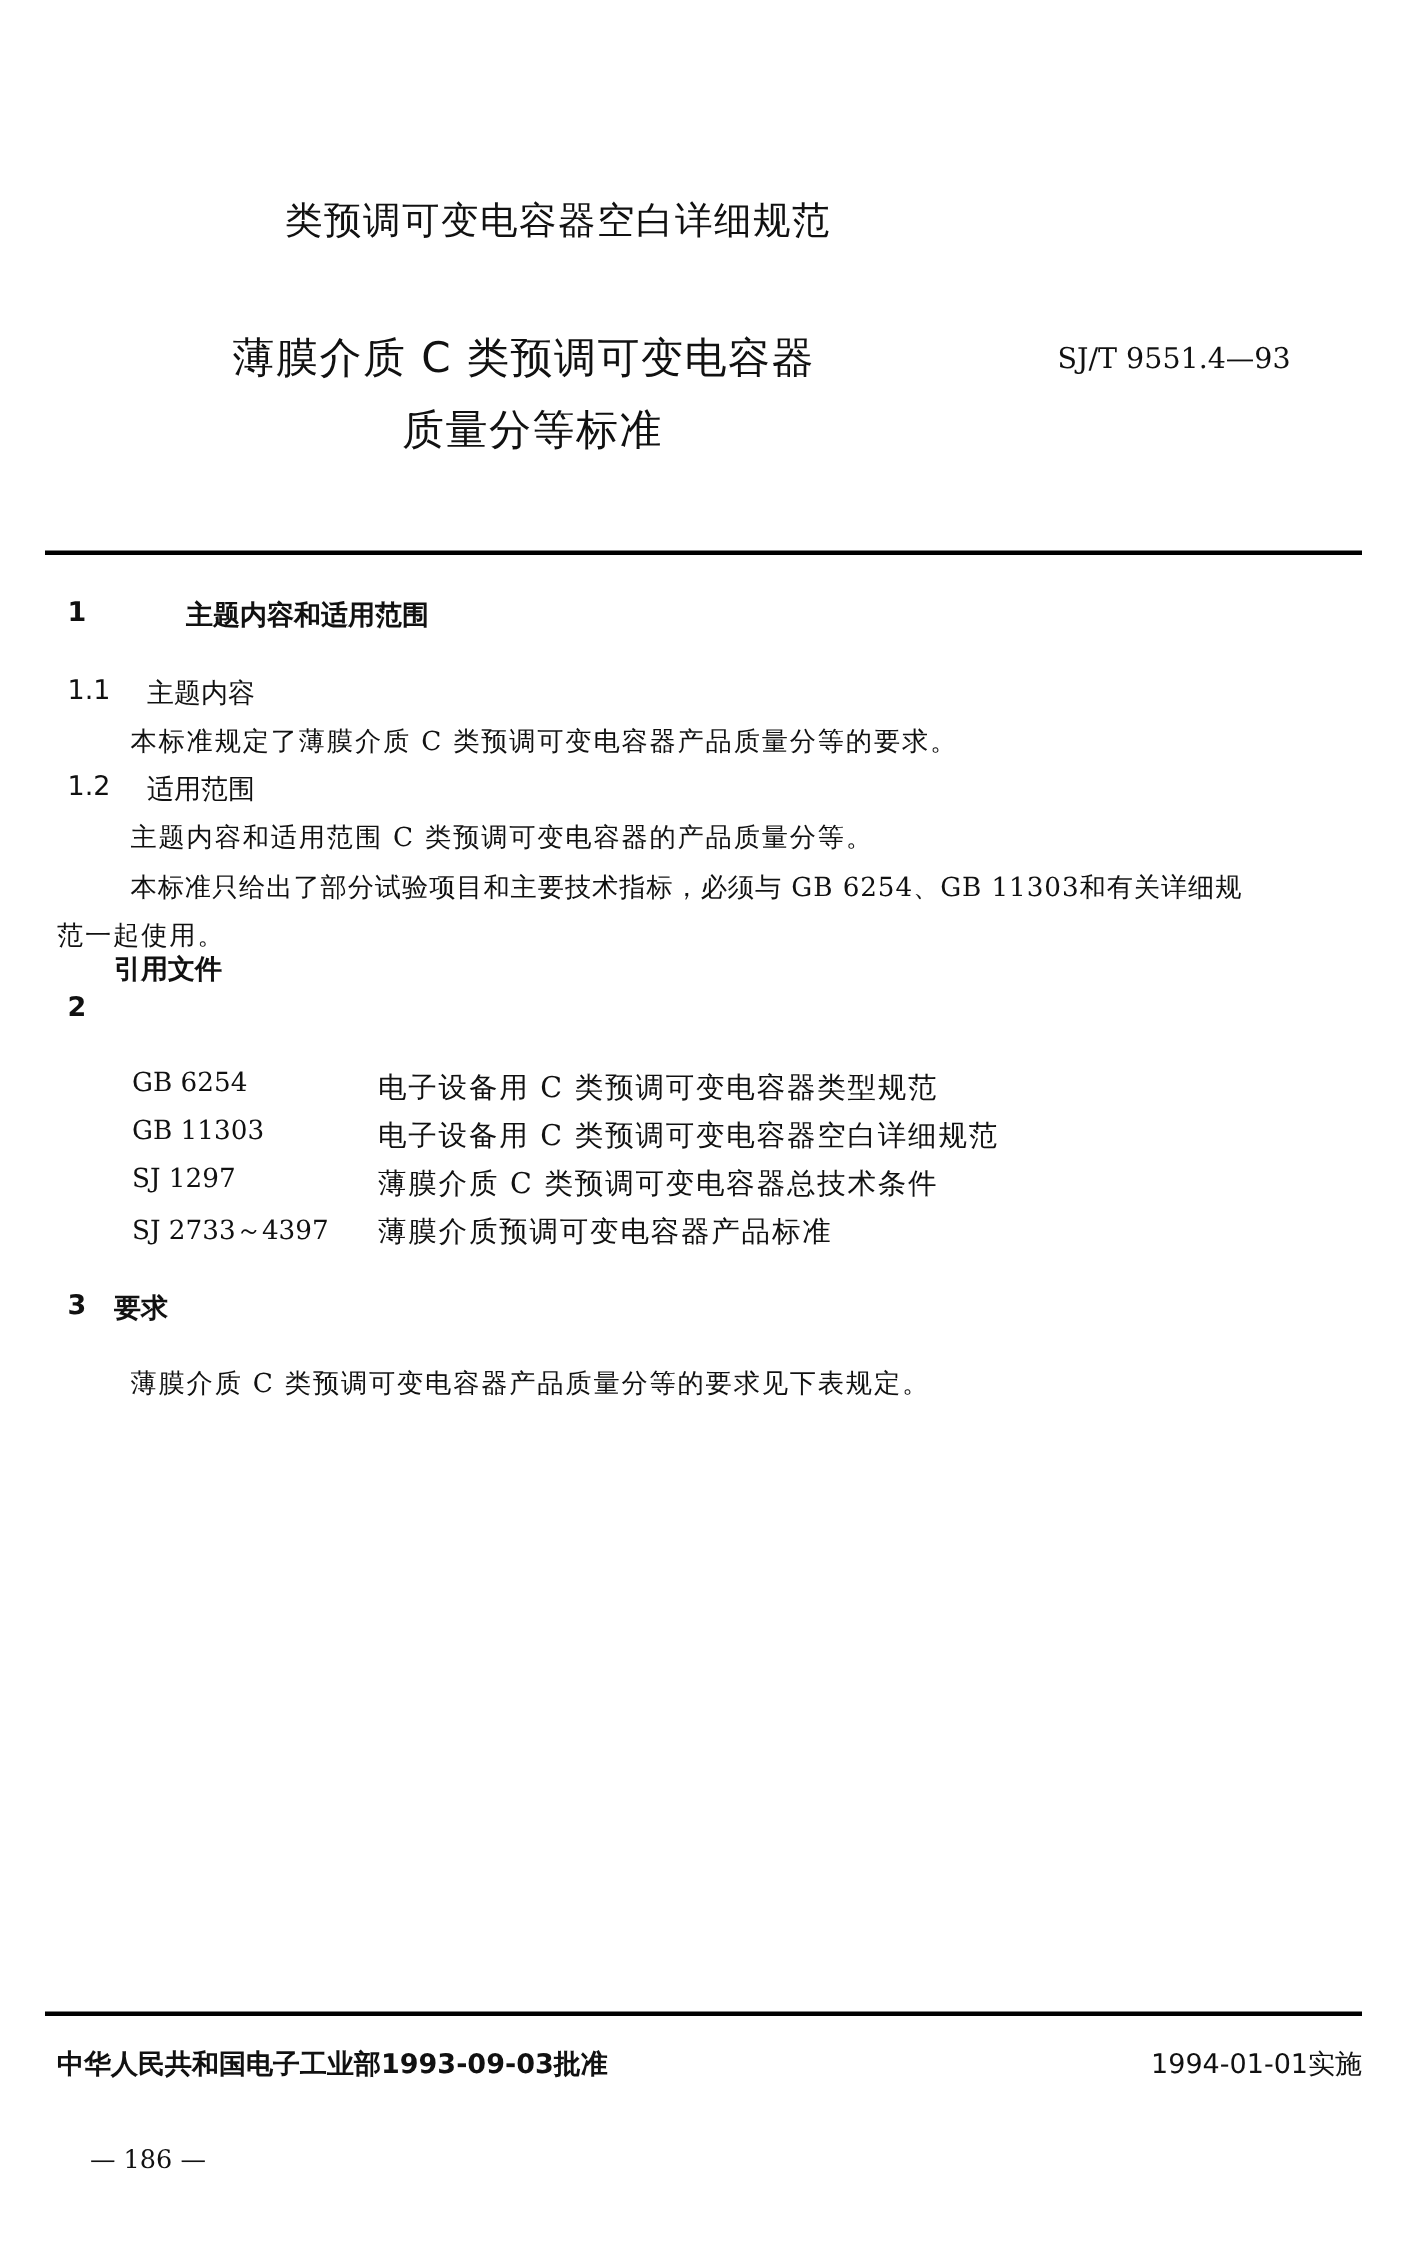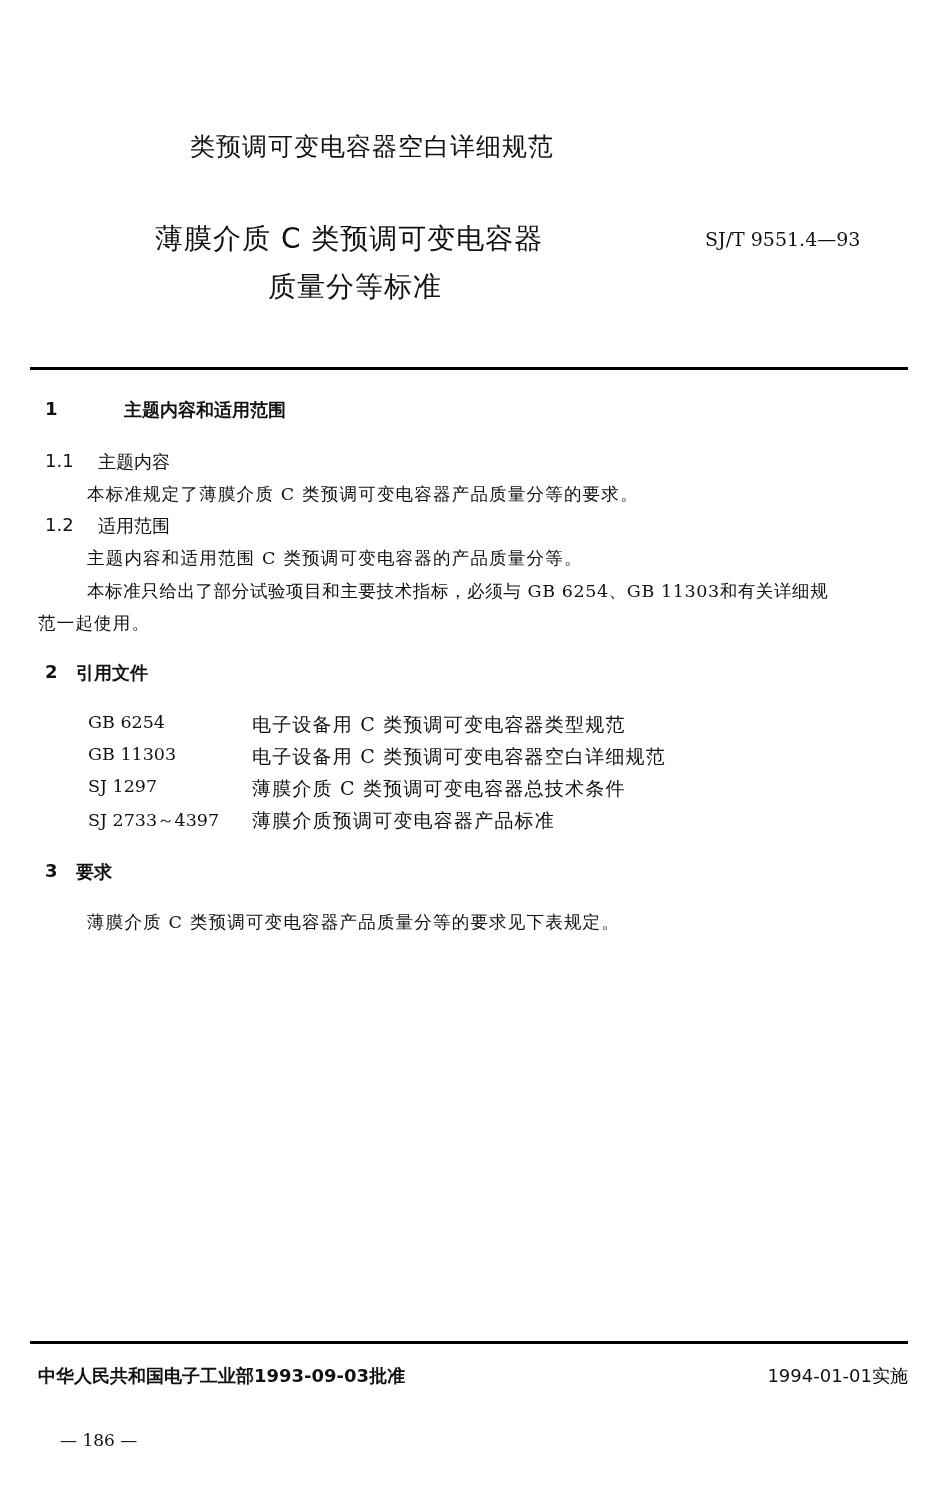--- a/index.html
+++ b/index.html
@@ -37,21 +37,21 @@
 <div class="abs sans h2" style="left:98px; top:450px;">主题内容</div>
 <div class="abs body" style="left:87px; top:482px;">本标准规定了薄膜介质 C 类预调可变电容器产品质量分等的要求。</div>
 
 <div class="abs sans h2" style="left:45px; top:514px;">1.2</div>
 <div class="abs sans h2" style="left:98px; top:514px;">适用范围</div>
 <div class="abs body" style="left:87px; top:546px;">主题内容和适用范围 C 类预调可变电容器的产品质量分等。</div>
 <div class="abs body" style="left:87px; top:579px; letter-spacing:0.6px;">本标准只给出了部分试验项目和主要技术指标，必须与 GB 6254、GB 11303和有关详细规</div>
 <div class="abs body" style="left:38px; top:611px;">范一起使用。</div>
 
 <div class="abs sans h1" style="left:45px; top:661px;">2</div>
-<div class="abs sans h1" style="left:76px; top:661px;">引用文件</div>
+<div class="abs sans h1" style="left:76px; top:634px;">引用文件</div>
 
 <div class="ref-code abs" style="top:712px;">GB 6254</div>
 <div class="ref-title abs" style="top:712px;">电子设备用 C 类预调可变电容器类型规范</div>
 <div class="ref-code abs" style="top:744px;">GB 11303</div>
 <div class="ref-title abs" style="top:744px;">电子设备用 C 类预调可变电容器空白详细规范</div>
 <div class="ref-code abs" style="top:776px;">SJ 1297</div>
 <div class="ref-title abs" style="top:776px;">薄膜介质 C 类预调可变电容器总技术条件</div>
 <div class="ref-code abs" style="top:808px;">SJ 2733～4397</div>
 <div class="ref-title abs" style="top:808px;">薄膜介质预调可变电容器产品标准</div>
 

